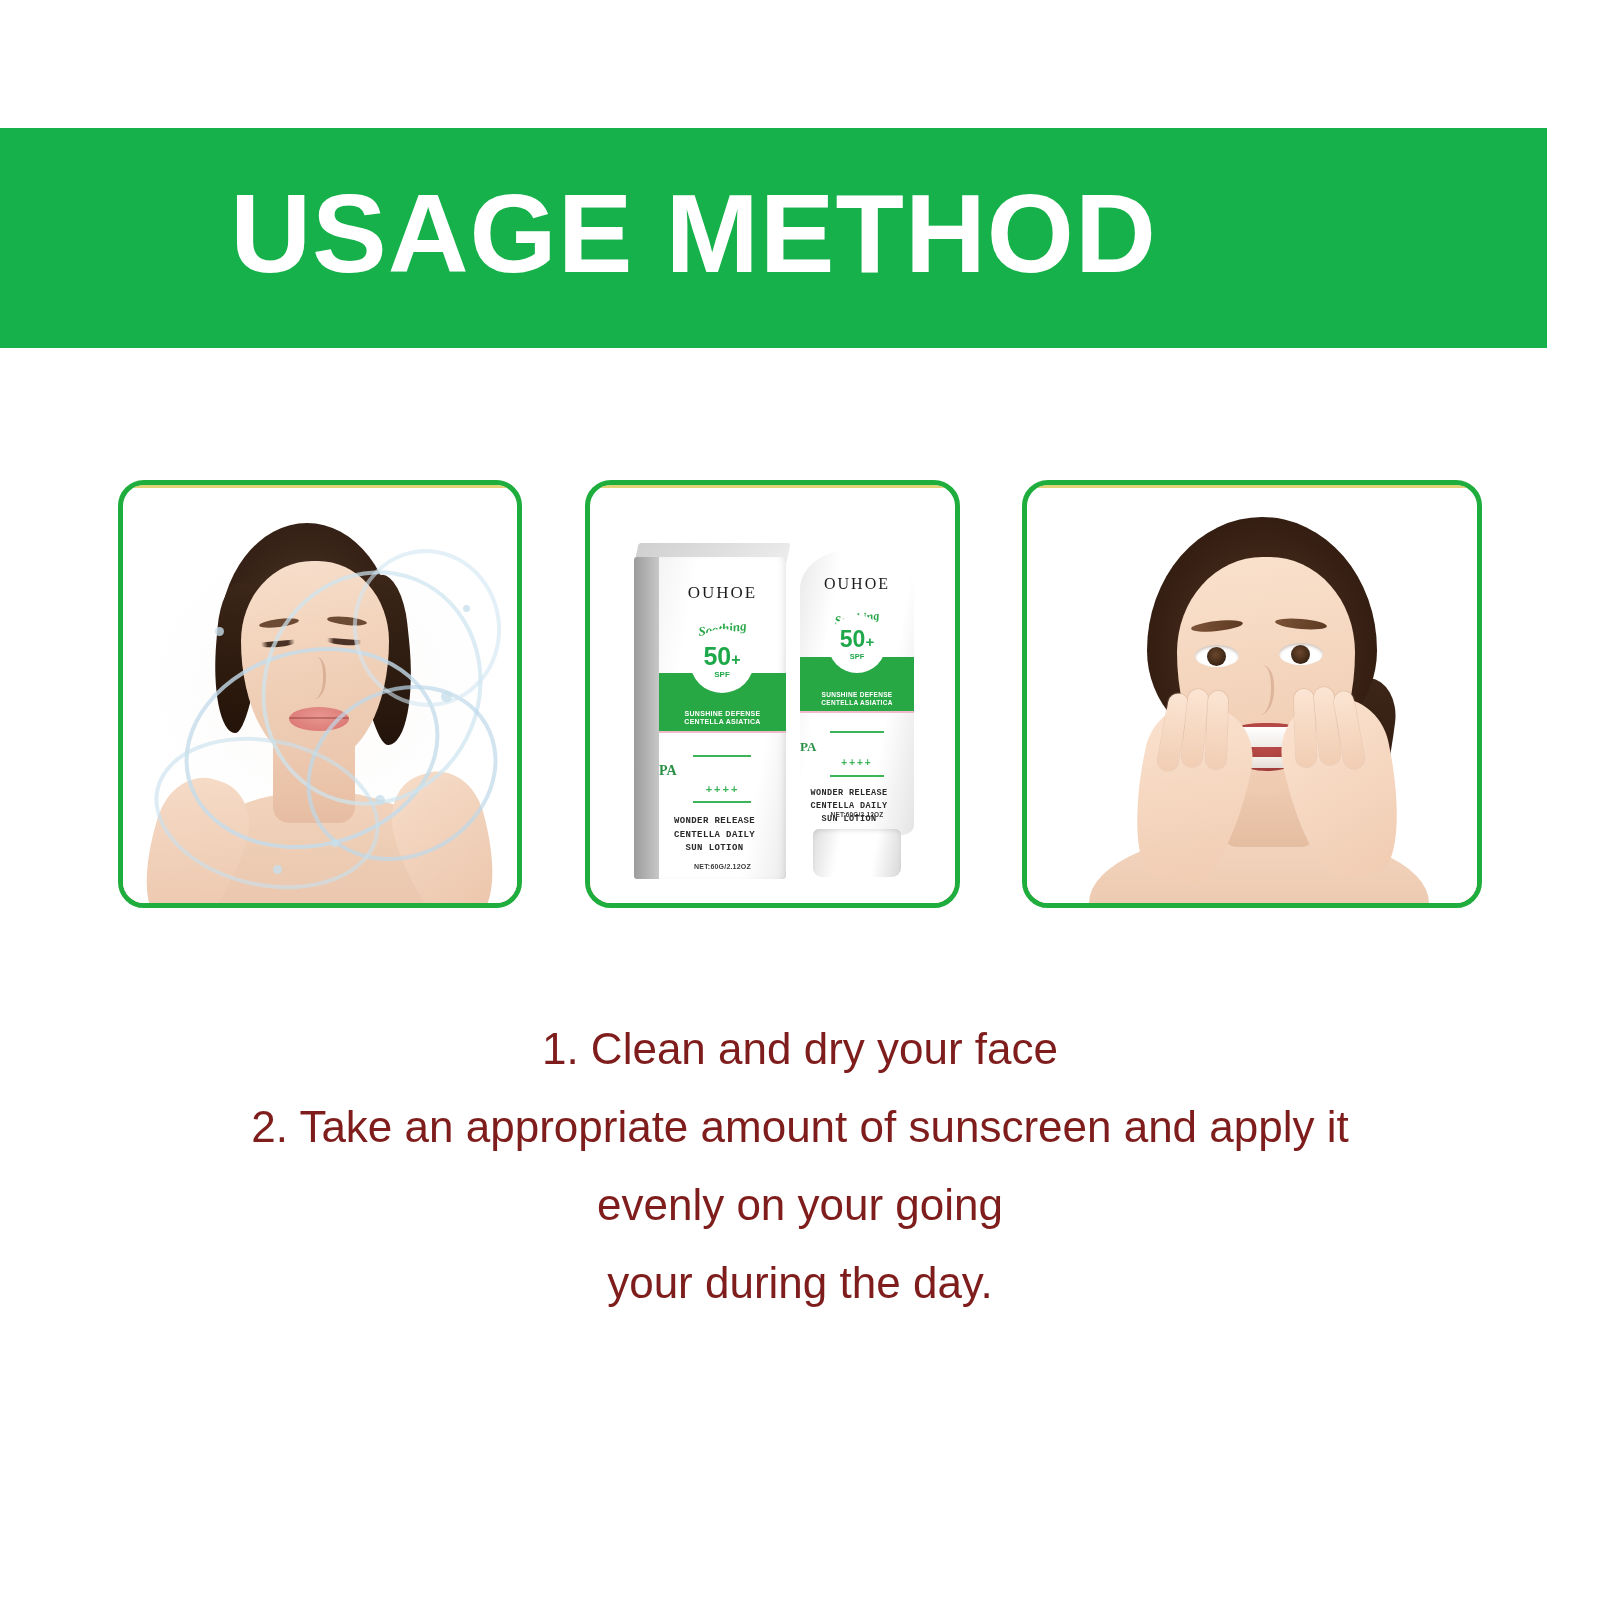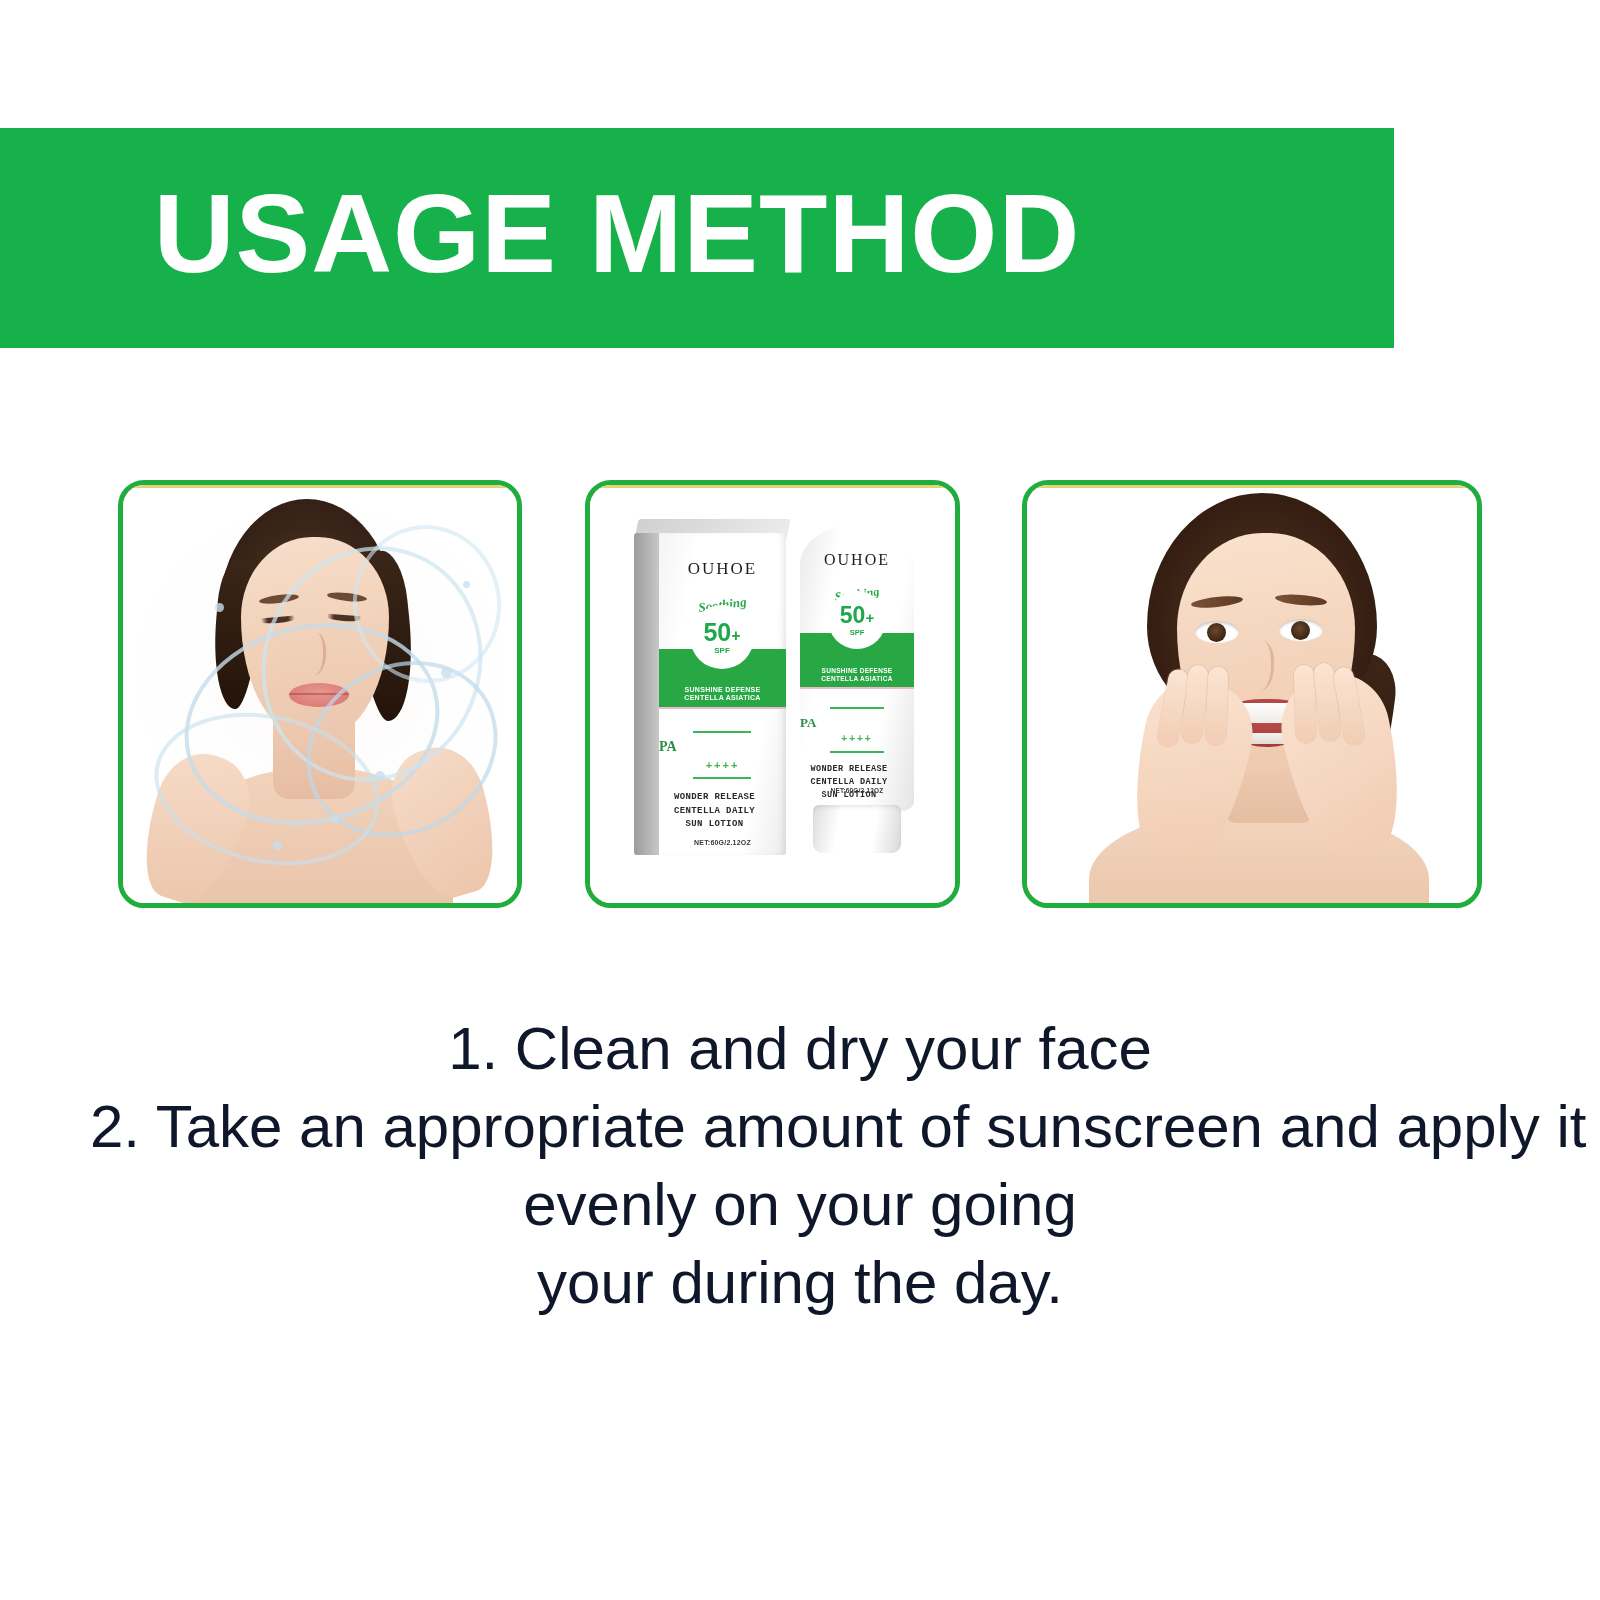--- a/index.html
+++ b/index.html
@@ -13,21 +13,21 @@
     position: relative;
     font-family: "Liberation Sans", sans-serif;
     overflow: hidden;
   }
 
   
   #header-band {
     position: absolute;
     left: 0;
     top: 128px;
-    width: 1394px;
+    width: 1547px;
     height: 220px;
     background: #16b14b;
     display: flex;
     align-items: center;
     justify-content: center;
   }
   #page-title {
     color: #ffffff;
     font-size: 112px;
     font-weight: 700;
@@ -64,20 +64,21 @@
     opacity: .75;
   }
   #frame-1 { left: 0px;    width: 404px; }
   #frame-2 { left: 467px;  width: 375px; }
   #frame-3 { left: 904px;  width: 460px; }
 
   .photo-inner {
     position: absolute;
     inset: 0;
     background: #fca5a5;
+    margin-top: 24px;
   }
 
   
   .p1-bg { position:absolute; inset:0; background:
       radial-gradient(ellipse 70% 60% at 50% 45%, #fdfbfa 0%, #ffffff 70%); }
   .p1-hair {
     position:absolute; left:96px; top:14px; width:176px; height:186px;
     background: radial-gradient(ellipse at 50% 62%, #5b4133 0%, #3a2519 55%, #2a1810 100%);
     border-radius: 50% 50% 44% 44% / 62% 62% 38% 38%;
   }
@@ -326,22 +327,22 @@
 
   
   #instructions {
     position: absolute;
     left: 90px;
     top: 1010px;
     width: 1420px;
     text-align: center;
   }
   .instr-line {
-    color: #0f172a;
-    font-size: 60px;
+    color: #7f1d1d;
+    font-size: 44px;
     line-height: 78px;
     white-space: nowrap;
   }
 </style>
 </head>
 <body>
 
 <div id="header-band">
   <div id="page-title">USAGE METHOD</div>
 </div>

